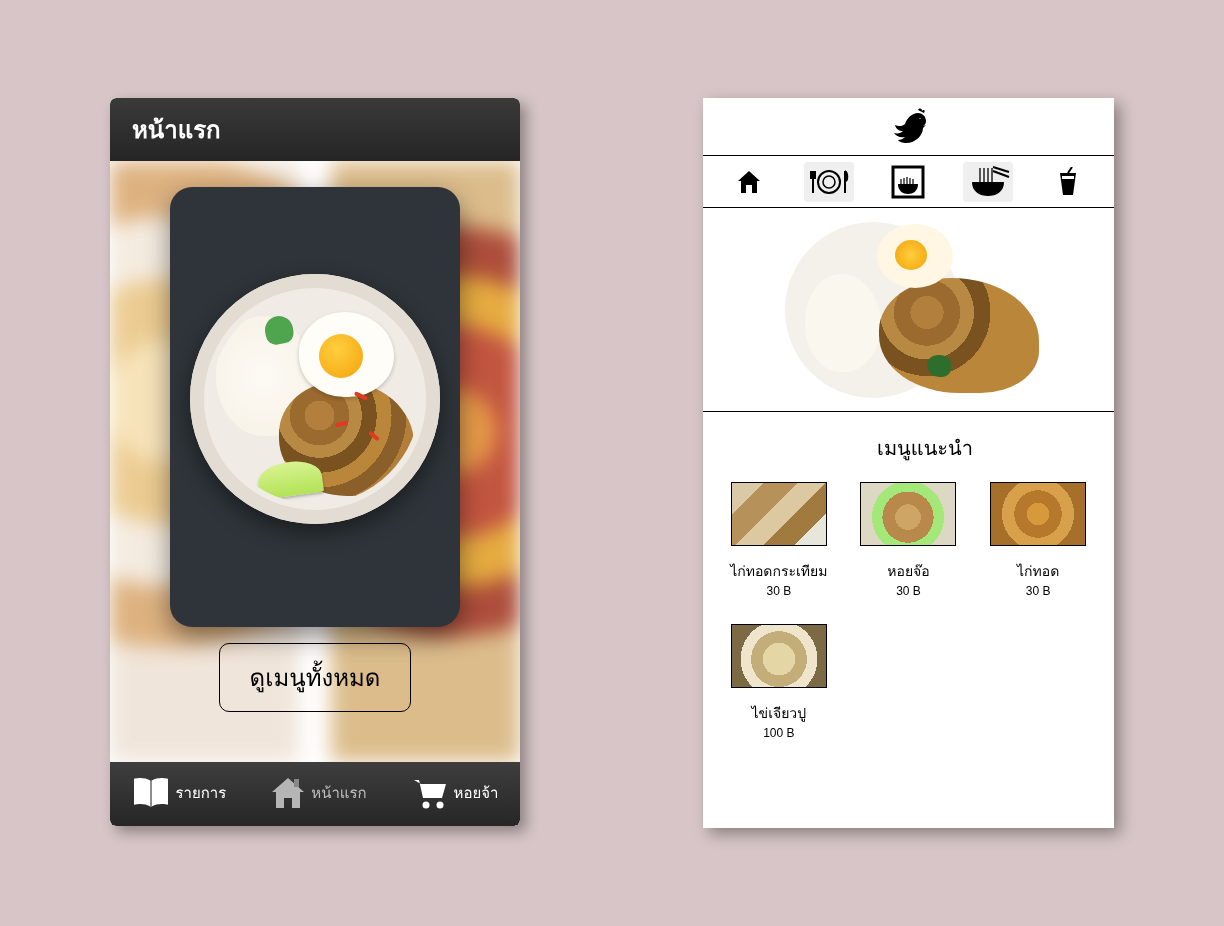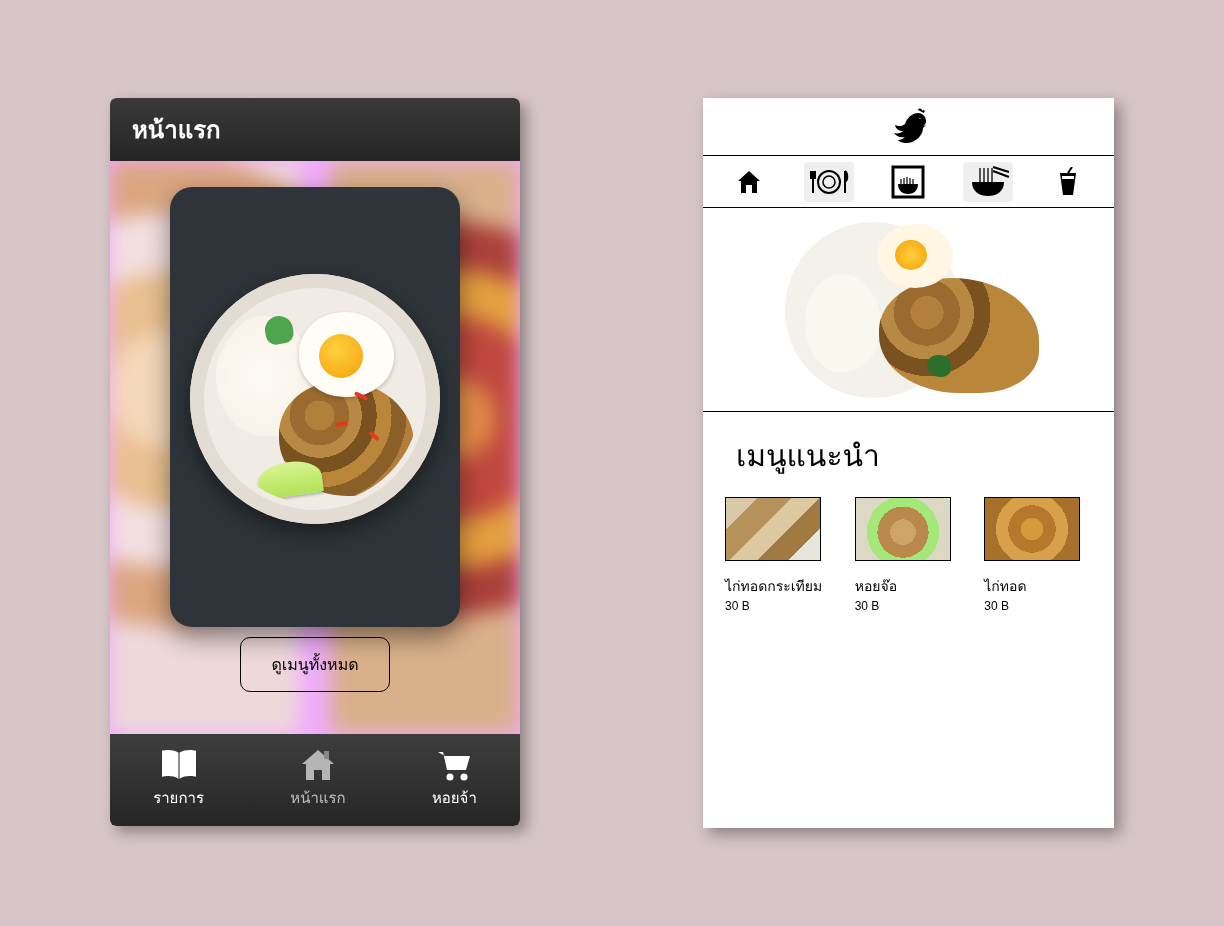--- a/index.html
+++ b/index.html
@@ -9,21 +9,21 @@
   height: 926px;
   font-family: Tahoma, Arial, sans-serif;
   position: relative;
 }
 .phone-left {
   position: absolute;
   left: 110px;
   top: 98px;
   width: 410px;
   height: 728px;
-  background: #f0abfc;
+  background: #ffffff;
   border-radius: 6px;
   box-shadow: 6px 6px 14px rgba(0,0,0,.35);
   display: flex;
   flex-direction: column;
   overflow: hidden;
 }
 .header-bar {
   background: linear-gradient(to bottom, #3a3a3a, #252525);
   color: #fff;
   font-size: 24px;
@@ -88,37 +88,37 @@
 .yolk { position:absolute; left:20px; top:22px; width:44px; height:44px; background: radial-gradient(circle at 40% 35%, #ffcf3f, #f5a20a); border-radius:50%; }
 .basil { position:absolute; left:55px; top:22px; width:28px; height:28px; background:#4ea54e; border-radius:70% 70% 50% 50%; transform:rotate(-10deg); }
 .lime { position:absolute; left:48px; bottom:8px; width:64px; height:34px; background:linear-gradient(180deg,#d7f491,#b3e257); border-radius:50% 50% 5% 5%; transform:rotate(-8deg); box-shadow:0 2px 3px rgba(0,0,0,.25);}
 .chili { position:absolute; background:#e23a22; border-radius:3px; }
 .chili.c1{ right:52px; top:100px; width:14px; height:4px; transform:rotate(25deg);}
 .chili.c2{ right:72px; top:128px; width:13px; height:4px; transform:rotate(-12deg);}
 .chili.c3{ right:40px; top:140px; width:12px; height:4px; transform:rotate(40deg);}
 .view-menu-btn {
   position: relative;
   z-index:1;
-  margin-top: 10px;
+  margin-top: 16px;
   padding: 14px 30px;
   border: 1.5px solid #000;
   background: transparent;
-  font-size: 16px;
+  font-size: 24px;
   border-radius: 10px;
   cursor: pointer;
 }
 .bottom-nav {
   background: linear-gradient(to bottom, #3e3e3e, #262626);
   display: flex;
   justify-content: space-around;
   align-items: center;
   padding: 14px 0 16px;
   border-radius: 0 0 6px 6px;
 }
-.nav-item { display:flex; flex-direction:column; align-items:center; gap:4px; color:#fff; cursor:pointer; }
+.nav-item { display:flex; flex-direction:row; align-items:center; gap:4px; color:#fff; cursor:pointer; }
 .nav-item.dim { color:#bdbdbd; }
 .nav-item svg { display:block; }
 .nav-item span { font-size:15px; }
 
 .phone-right {
   position:absolute;
   left:703px; top:98px;
   width:411px; height:730px;
   background:#fff;
   box-shadow: 6px 6px 14px rgba(0,0,0,.35);
@@ -131,23 +131,23 @@
 .featured { border-bottom:1px solid #000; display:flex; align-items:center; justify-content:center; padding:10px 0;}
 .featured .fimg { width:276px; height:183px; background:#fff; display:flex; align-items:center; justify-content:center; position:relative;}
 .fimg .fplate { width:176px; height:176px; background:#f4f1eb; border-radius:50%; position:relative; left:-36px; }
 .fimg .fmince { position:absolute; right:8px; bottom:8px; width:160px; height:115px;
   background: radial-gradient(circle at 30% 30%, #b37f3d 0 12%, #9a6a2f 12% 24%, #b88943 24% 34%, #79521f 34% 46%, #b9863a 46%);
   border-radius:50% 60% 40% 55%; }
 .fimg .fegg { position:absolute; left:106px; top:6px; width:76px; height:64px; background:#fff7e3; border-radius:55%; }
 .fimg .fyolk { position:absolute; left:124px; top:22px; width:32px; height:30px; background:radial-gradient(circle,#ffce3d,#f2a108); border-radius:50%; }
 .fimg .frice{ position:absolute; left:34px; top:56px; width:76px; height:98px; background:#faf7ef; border-radius:55% 60% 55% 55%;}
 .fimg .fbasil{position:absolute; right:96px; bottom:24px; width:24px; height:22px; background:#2e6e2c; border-radius:60% 60% 50% 75%;}
-.rec-title { text-align:left; font-size:30px; font-weight:400; margin:20px 0 18px;padding-left:33px;}
+.rec-title { text-align:center; font-size:20px; font-weight:400; margin:20px 0 18px;padding-left:33px;}
 .grid { display:grid; grid-template-columns: repeat(3, 1fr); column-gap:22px; row-gap:26px; padding:0 22px;}
-.cell { display:flex; flex-direction:column; align-items:flex-start; cursor:pointer;}
+.cell { display:flex; flex-direction:column; align-items:center; cursor:pointer;}
 .thumb { width:96px; height:64px; border:1px solid #000; background:#ddd; margin-bottom:14px; position:relative; overflow:hidden;}
 .cell .name { font-size:14px; text-align:center; }
 .cell .price { font-size:12px; text-align:center; margin-top:2px;}
 .t1{background:linear-gradient(135deg,#d9c9a6 0 20%,#b6915a 20% 42%,#dcc9a2 42% 60%,#a07a3e 60% 80%,#e6e6da 80%);} 
 .t2{background:radial-gradient(circle at 50% 55%,#f5b768 0 22%,#fae3c4 22% 40%,#d8a0c9 40% 52%,#f4efe7 52%);} 
 .t3{background:linear-gradient(135deg,#f6f2ea 0 48%,#f3e0b7 48% 70%,#e6c4b0 70%);} 
 .t4{background:radial-gradient(circle at 50% 55%,#cfa565 0 22%,#b9894b 22% 44%,#a4e879 44% 62%,#dcd8c3 62%);} 
 .t5{background:radial-gradient(circle at 50% 50%,#d69a3a 0 20%,#b6792c 20% 42%,#d8a04a 42% 64%,#a6702a 64%);} 
 .t6{background:radial-gradient(circle at 50% 55%,#e5d6a5 0 28%,#c3ae7a 28% 48%,#efe5cc 48% 66%,#7b6a44 66%);} 
 </style>
@@ -274,14 +274,19 @@
     <div class="cell">
       <div class="thumb t4"></div>
       <div class="name">หอยจ๊อ</div>
       <div class="price">30 B</div>
     </div>
     <div class="cell">
       <div class="thumb t5"></div>
       <div class="name">ไก่ทอด</div>
       <div class="price">30 B</div>
     </div>
+    <div class="cell">
+      <div class="thumb t6"></div>
+      <div class="name">ไข่เจียวปู</div>
+      <div class="price">100 B</div>
+    </div>
   </div>
 </div>
 
 </body></html>

